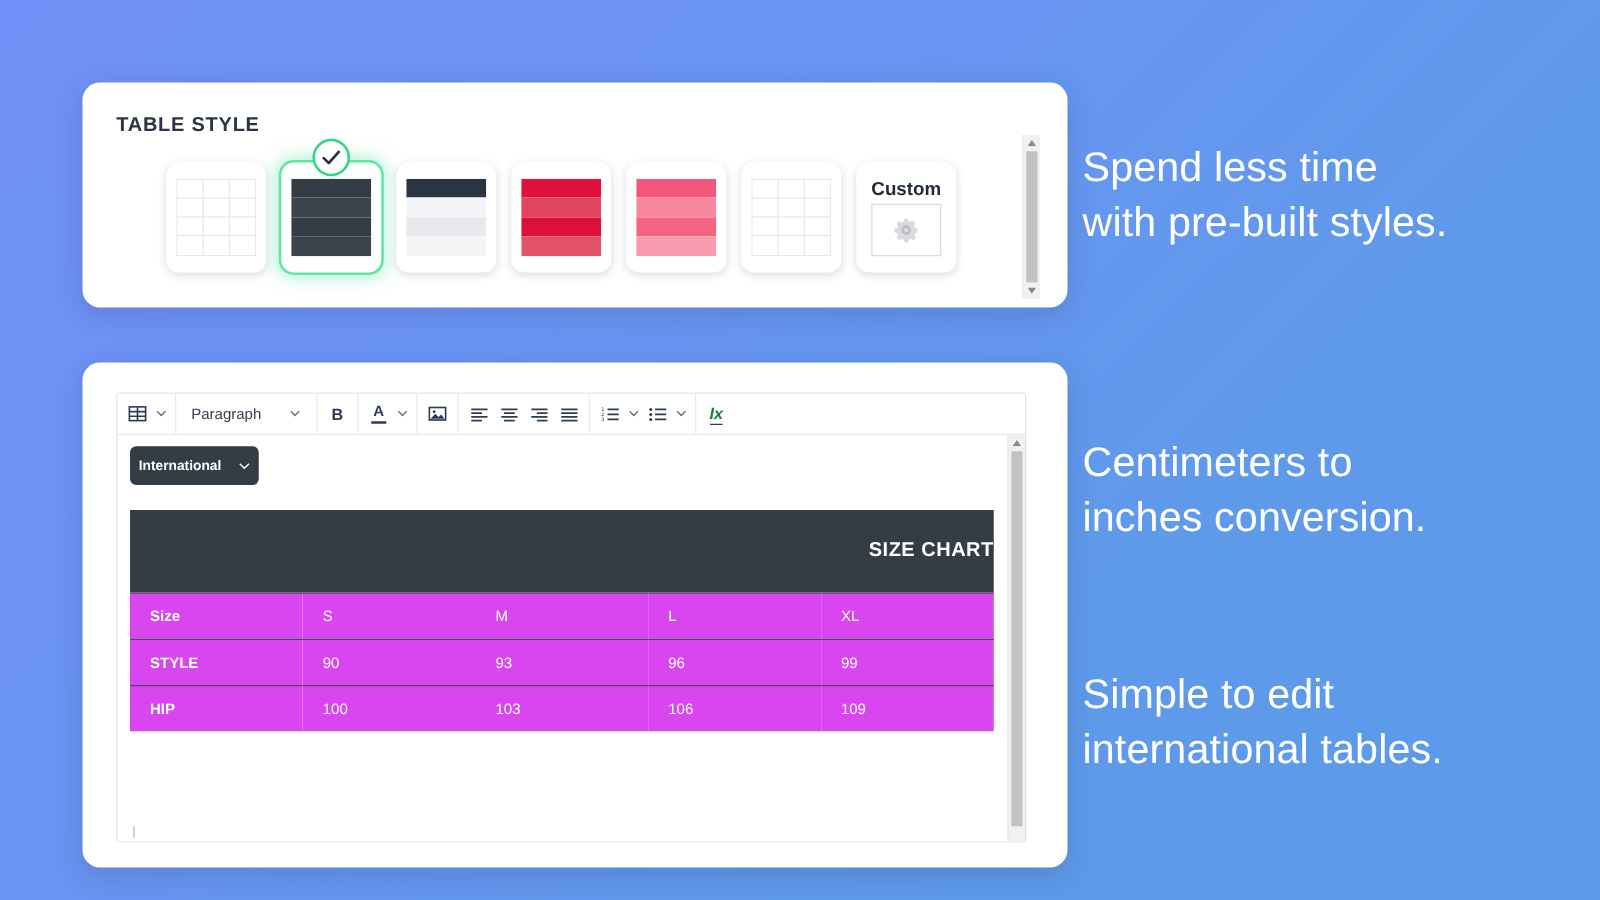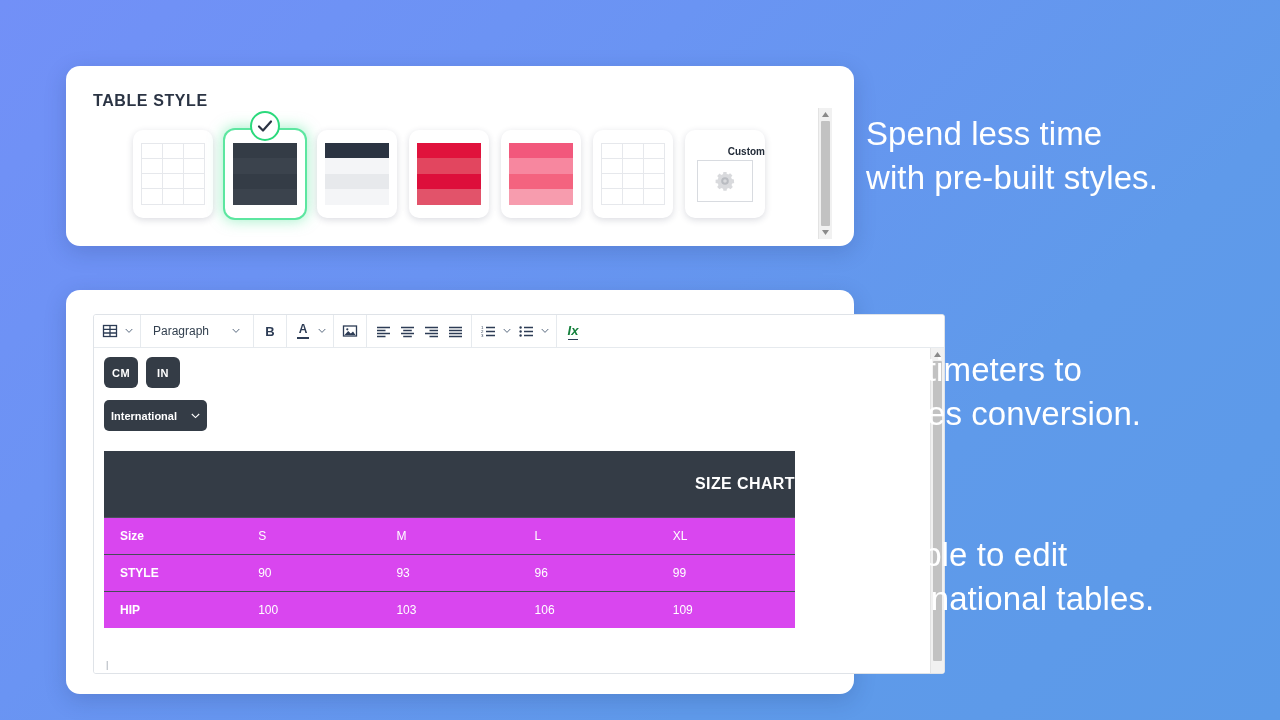--- a/index.html
+++ b/index.html
@@ -51,22 +51,22 @@
   .grid-cell-tbl { width: 100%; height: 100%; border-collapse: collapse; }
   .grid-cell-tbl td { border: 1px solid #e6e8ec; }
   .check-badge {
     position: absolute; top: -19px; left: 50%; transform: translateX(-50%);
     width: 30px; height: 30px; border-radius: 50%;
     background: #fff; border: 2px solid #2bd97c;
     display: flex; align-items: center; justify-content: center;
   }
   .check-badge svg { width: 16px; height: 16px; }
   .custom-label {
-    font-size: 10px; font-weight: bold; color: #222b38;
-    text-align: right; margin-bottom: 3px;
+    font-size: 15px; font-weight: bold; color: #222b38;
+    text-align: center; margin-bottom: 3px;
   }
   .custom-box {
     width: 56px; height: 42px; border: 1px solid #d8dbe0;
     display: flex; align-items: center; justify-content: center;
     margin: 0 auto;
   }
   .custom-box svg { width: 24px; height: 24px; }
 
   
   .vscroll {
@@ -82,21 +82,21 @@
   .vscroll .track { flex: 1; position: relative; background: #f1f1f1; }
   .vscroll .thumb {
     position: absolute; left: 2px; right: 2px;
     background: #c2c2c2; border-radius: 1px;
   }
 
   
   #editor-panel { left: 66px; top: 290px; width: 788px; height: 404px; }
   .editor-frame {
     position: absolute; left: 27px; top: 24px;
-    width: 852px; height: 360px;
+    width: 728px; height: 360px;
     border: 1px solid #dfe3e8; border-radius: 3px;
     background: #fff; overflow: hidden;
   }
   .toolbar {
     height: 33px; border-bottom: 1px solid #e6eaee;
     display: flex; align-items: stretch; background: #fff;
   }
   .tgroup { display: flex; align-items: center; border-right: 1px solid #e6eaee; padding: 0 4px; }
   .tgroup:last-child { border-right: none; }
   .tbtn {
@@ -445,24 +445,20 @@
       <div class="tgroup">
         <div class="tbtn">
           <span style="font-style:italic;font-weight:bold;font-size:13px;color:#15803d;border-bottom:1.5px solid #2d3c55;padding-bottom:1px">Ix</span>
         </div>
       </div>
     </div>
 
     <div class="editor-body">
       <div class="editor-canvas">
 
-        <div class="unit-row">
-          <div class="unit-btn">CM</div>
-          <div class="unit-btn">IN</div>
-        </div>
 
         <div class="region-select">
           <span>International</span>
           <svg viewBox="0 0 9 6">
               <path d="M0.8 1 L4.5 4.6 L8.2 1" stroke="#ffffff" stroke-width="1.1" fill="none"></path>
             </svg>
         </div>
 
         <table class="size-table">
           <tbody>

